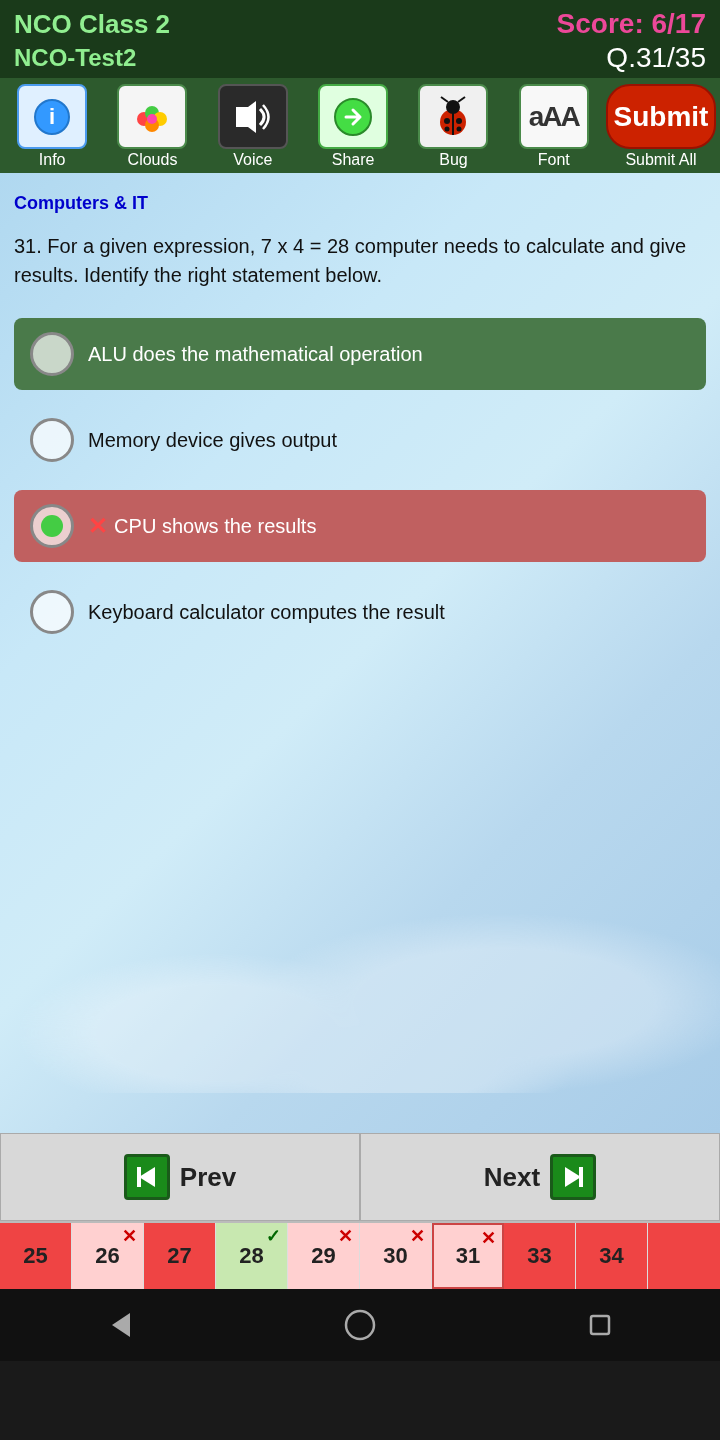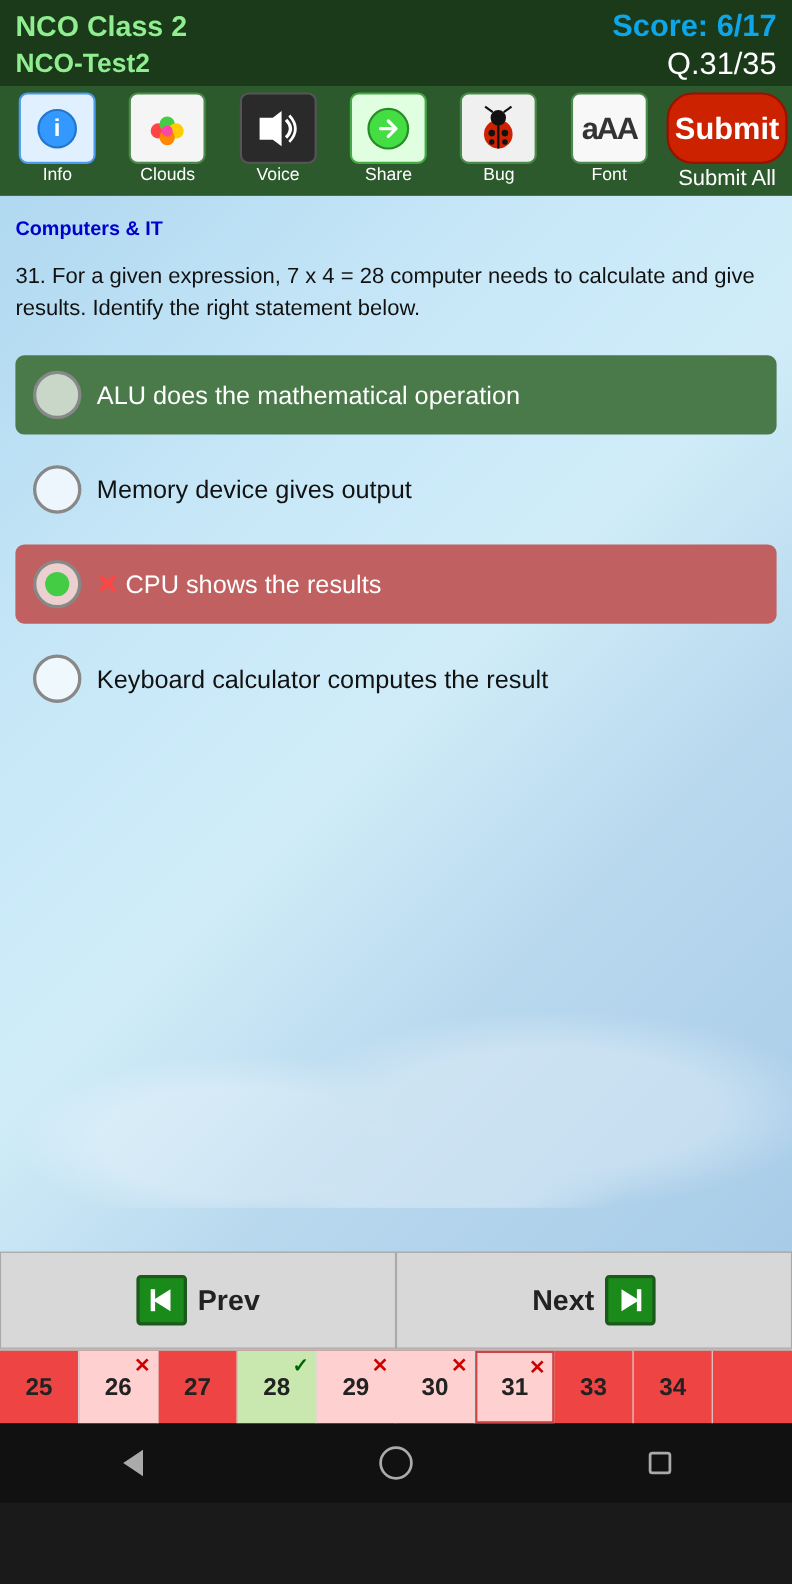--- a/index.html
+++ b/index.html
@@ -21,21 +21,21 @@
       display: flex;
       justify-content: space-between;
       align-items: center;
     }
     .app-title {
       color: #90ee90;
       font-size: 26px;
       font-weight: bold;
     }
     .score {
-      color: #0ea5e9;
+      color: #ec4899;
       font-size: 28px;
       font-weight: bold;
     }
     .header-bottom {
       display: flex;
       justify-content: space-between;
       align-items: center;
       margin-top: 2px;
     }
     .test-name {
@@ -85,21 +85,21 @@
       border-color: #991100;
       border-radius: 24px;
       width: 110px;
     }
     .tool-label {
       color: #ffffff;
       font-size: 16px;
       margin-top: 2px;
       margin-bottom: 4px;
     }
-    .submit-label { color: #ffffff; font-size: 20px; margin-top: 2px; margin-bottom: 4px; }
+    .submit-label { color: #ffffff; font-size: 16px; margin-top: 2px; margin-bottom: 4px; }
 
     
     .main-content {
       background: linear-gradient(135deg, #b0d8f0 0%, #c8e8f8 30%, #d0ecf8 50%, #b8d8ee 70%, #a8cce8 100%);
       min-height: 960px;
       padding: 20px 14px;
       position: relative;
     }
 
     .category-title {
@@ -148,21 +148,21 @@
       flex-shrink: 0;
       margin-right: 14px;
     }
     .radio-inner {
       width: 22px;
       height: 22px;
       border-radius: 50%;
       background: #44cc44;
     }
     .option-text {
-      font-size: 23px;
+      font-size: 20px;
       color: #111;
     }
     .option.selected-correct .option-text { color: #fff; }
     .option.selected-wrong .option-text { color: #fff; }
     .x-mark { color: #ff4444; font-weight: bold; font-size: 24px; margin-right: 6px; }
 
     
     .nav-bar {
       background: #d0d0d0;
       display: flex;

